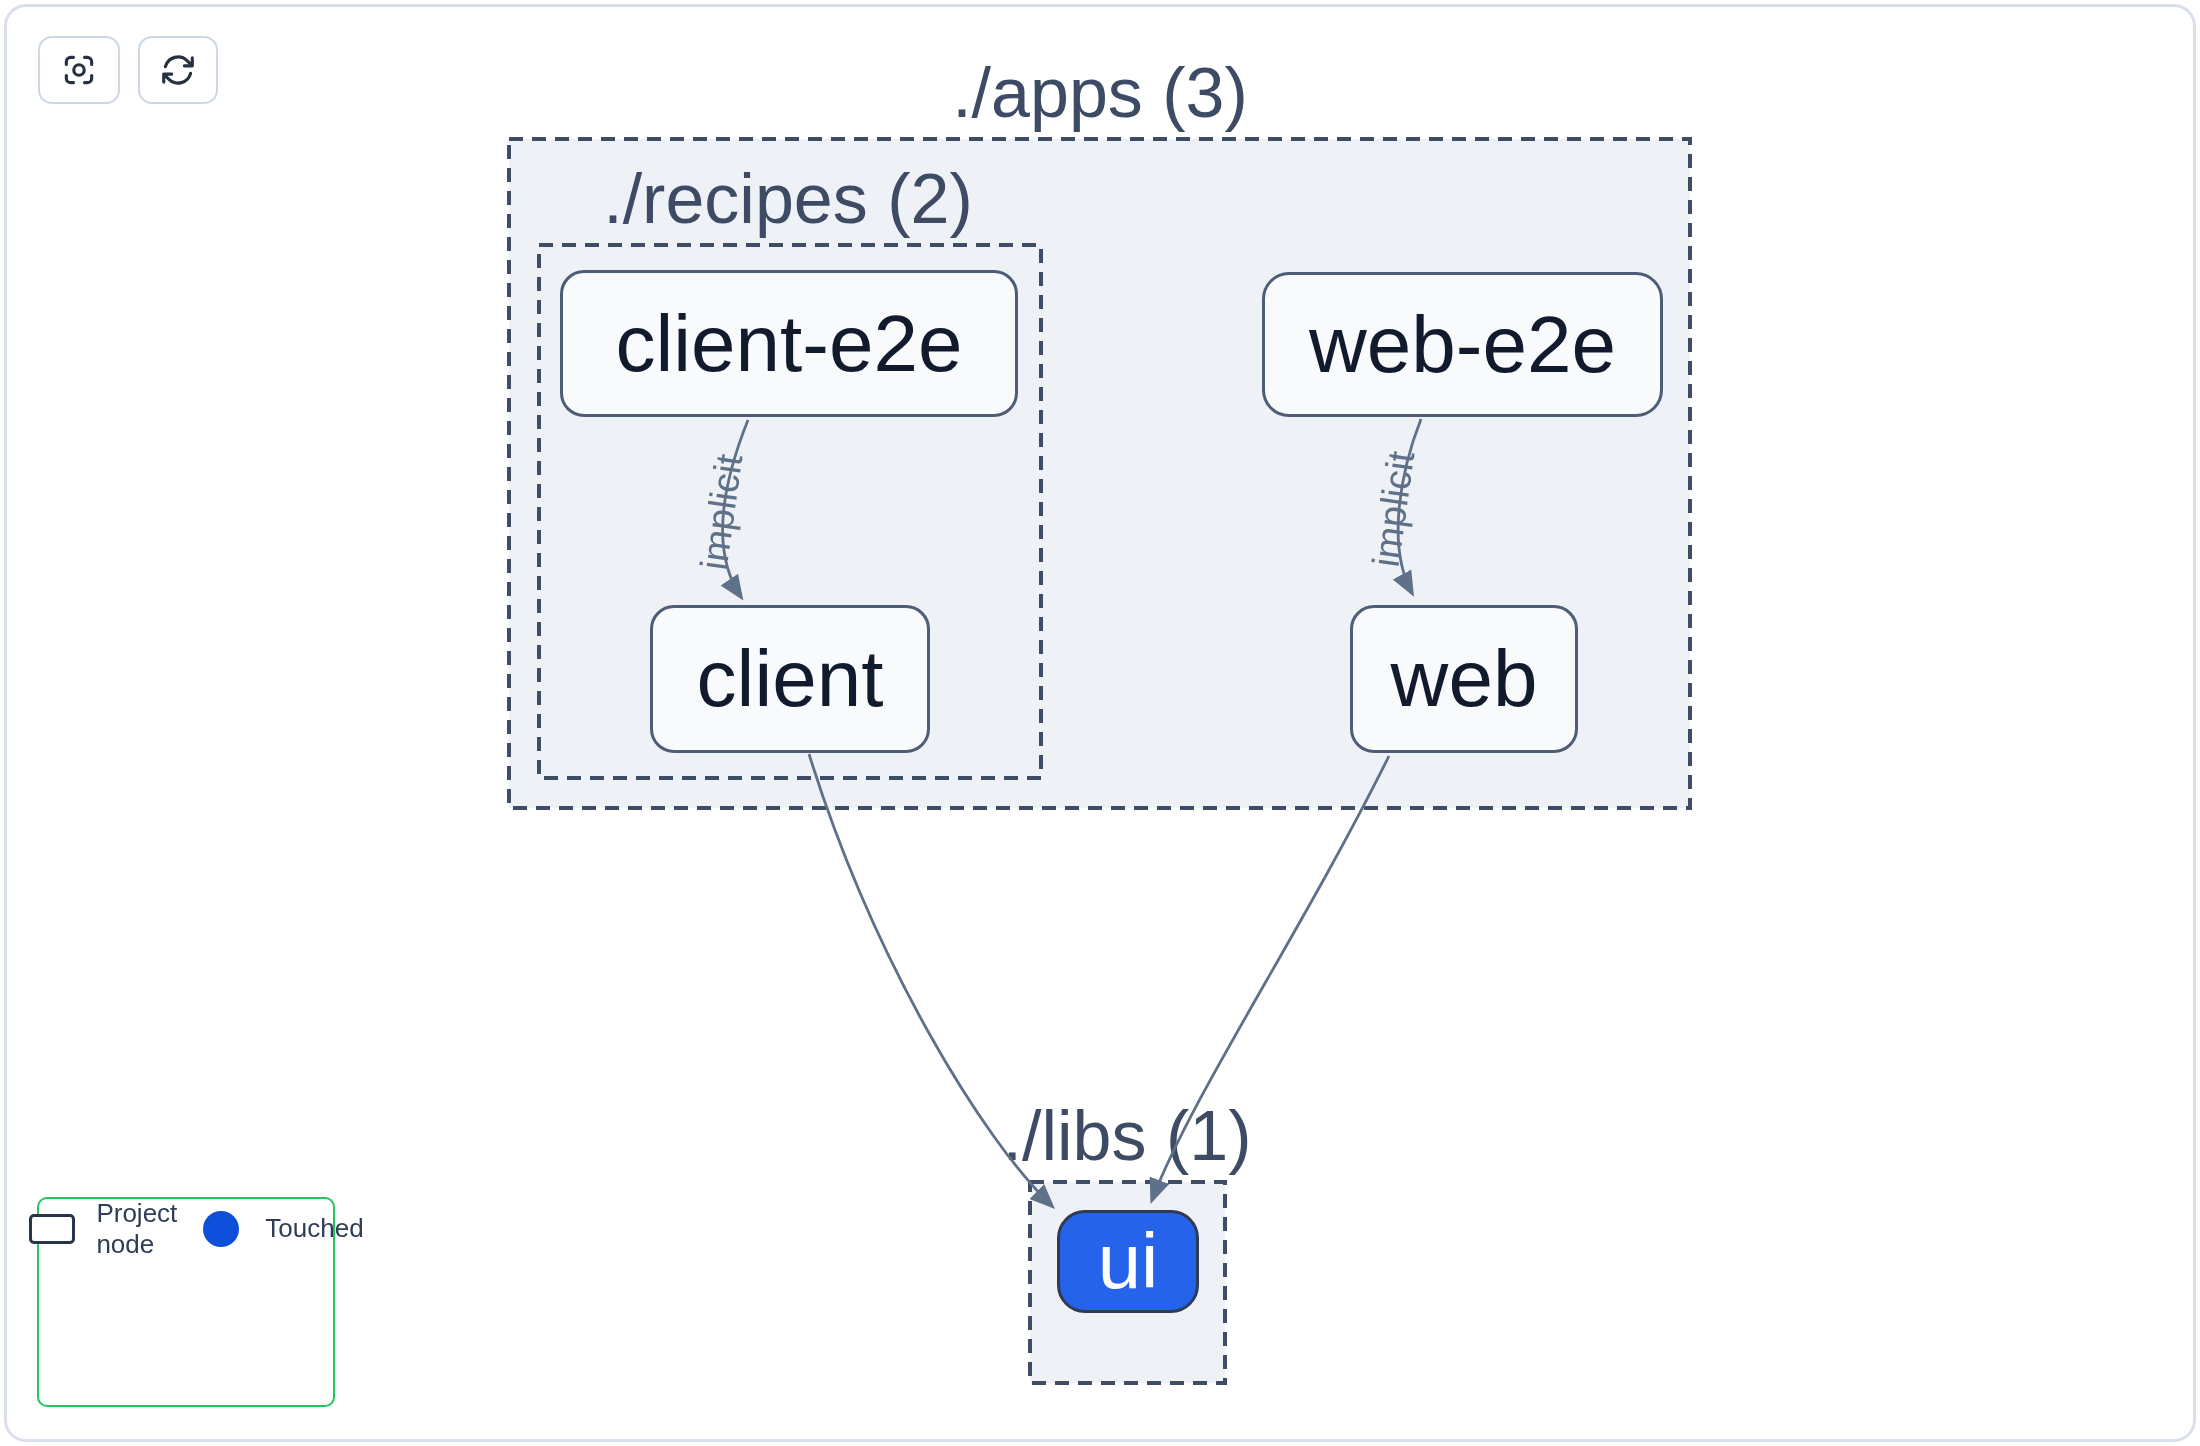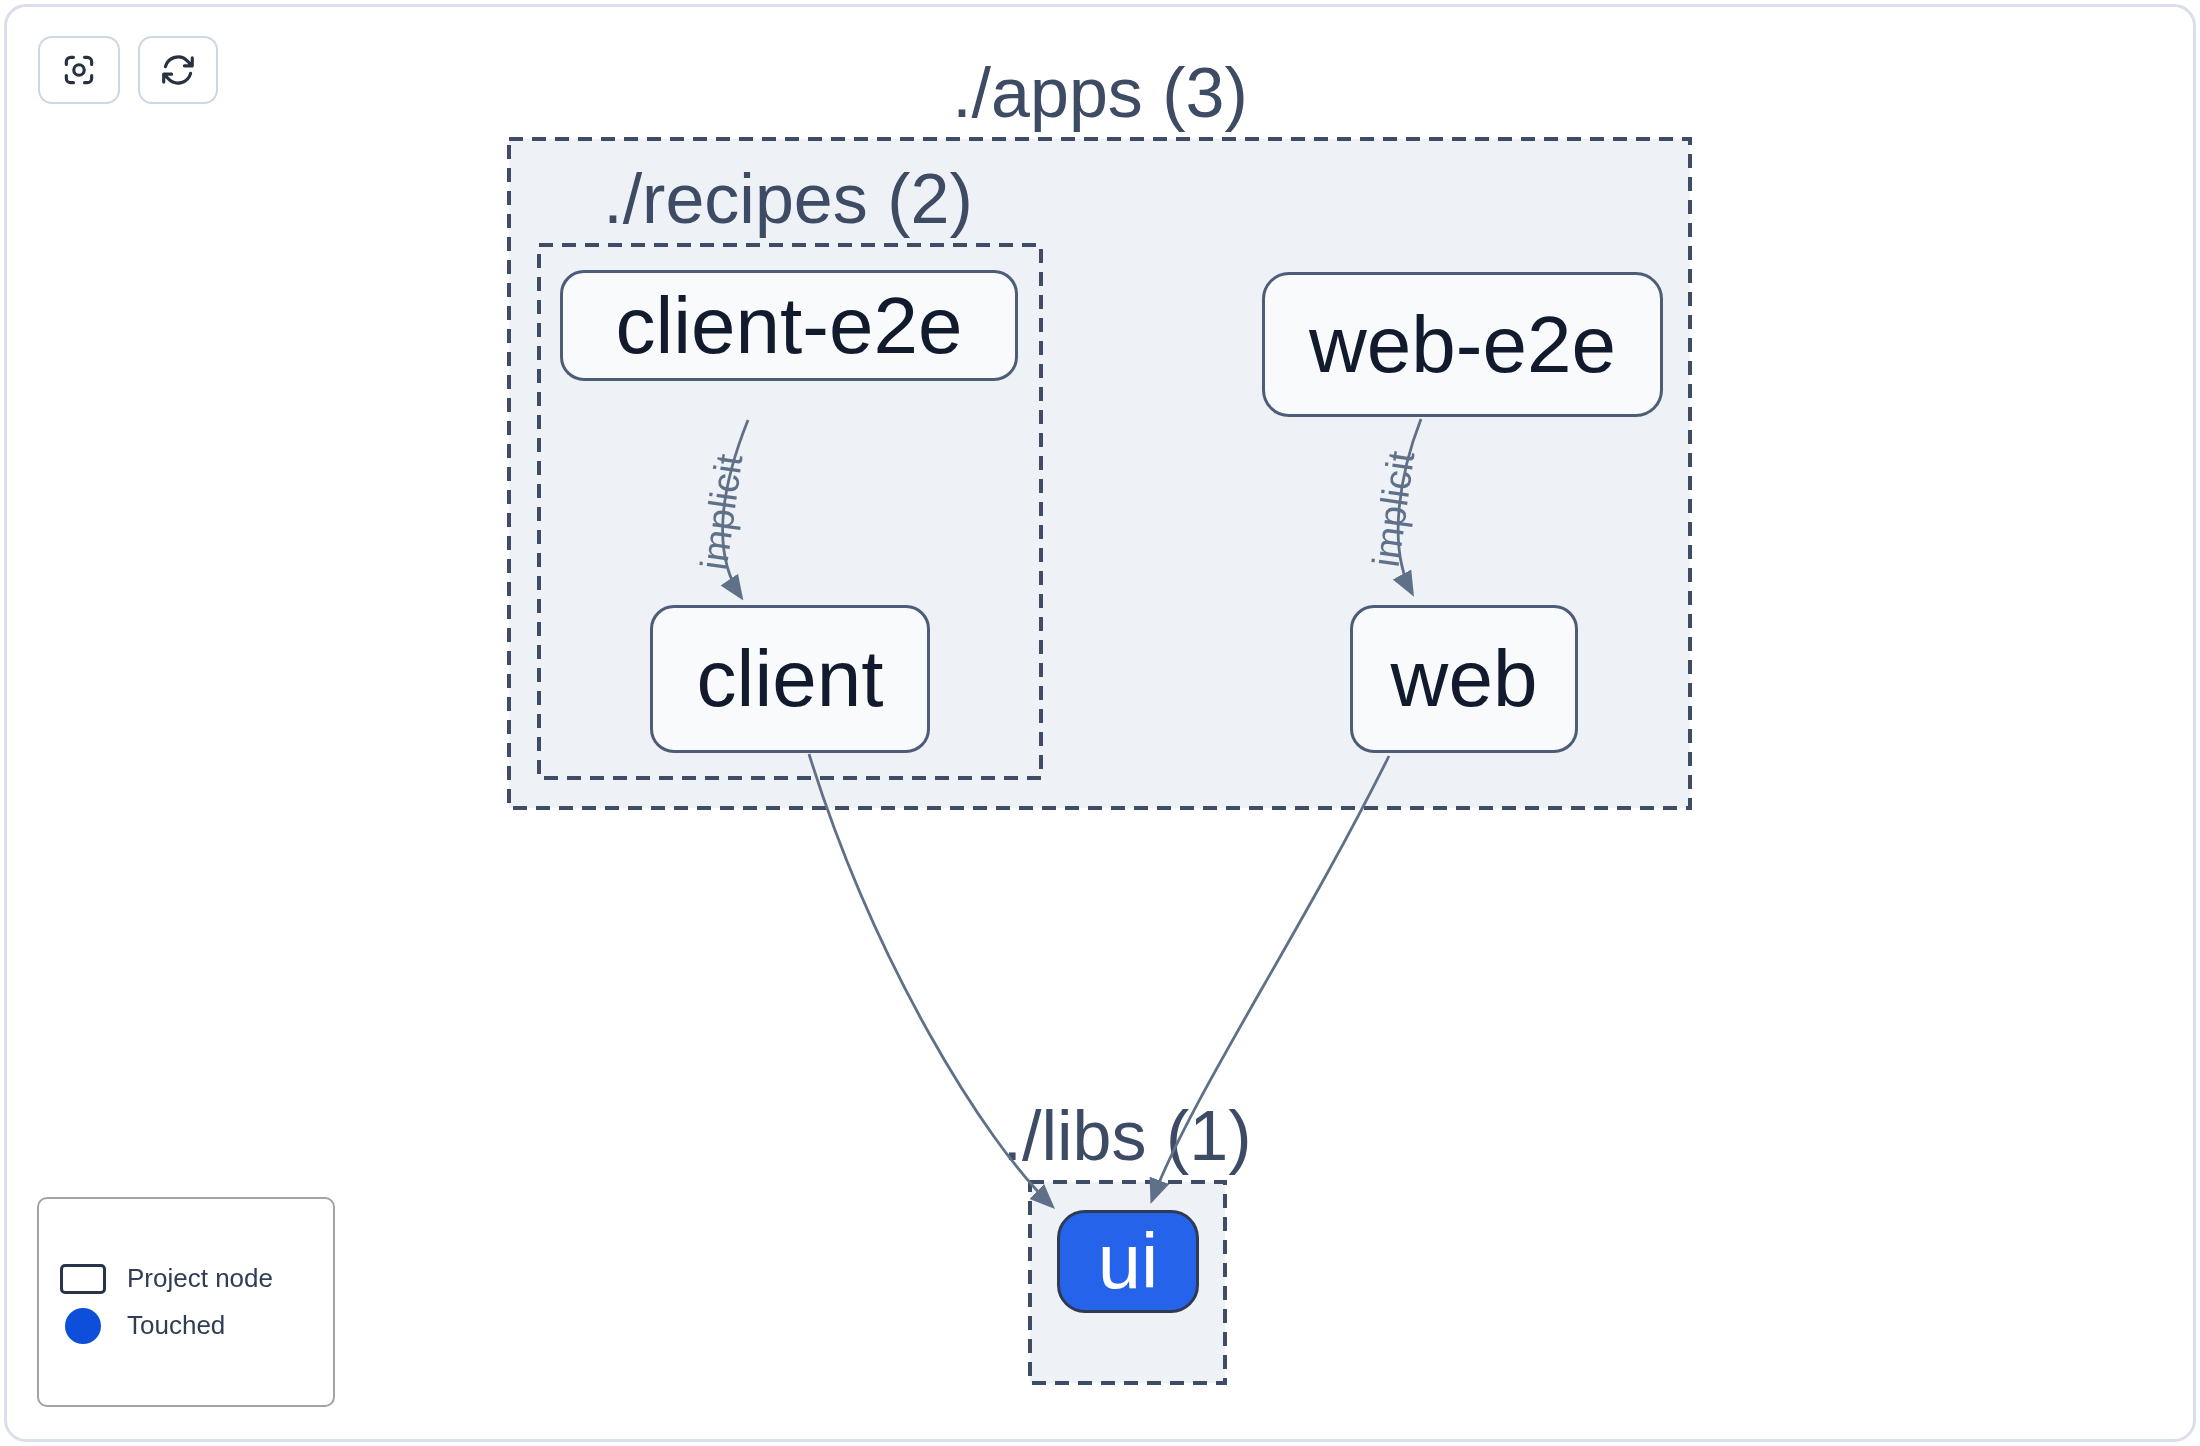--- a/index.html
+++ b/index.html
@@ -14,43 +14,43 @@
   .group-title{position:absolute;z-index:2;transform:translateX(-50%);font-size:70px;line-height:1;
     color:#3e4b64;white-space:nowrap;}
   .title-apps{left:1100px;top:58px;}
   .title-recipes{left:788px;top:164px;}
   .title-libs{left:1127px;top:1101px;text-align:right;}
 
   .node{position:absolute;z-index:3;display:flex;align-items:center;justify-content:center;
     background:#f8fafc;border:3px solid #4d5d78;border-radius:24px;
     font-size:80px;color:#121b2d;box-sizing:border-box;cursor:pointer;
     font-family:"Liberation Sans",sans-serif;padding:0;}
-  .node-client-e2e{left:560px;top:270px;width:458px;height:111px;}
+  .node-client-e2e{left:560px;top:270px;width:458px;height:147px;}
   .node-web-e2e{left:1262px;top:272px;width:401px;height:145px;border-radius:27px;}
   .node-client{left:650px;top:605px;width:280px;height:148px;}
   .node-web{left:1350px;top:605px;width:228px;height:148px;}
   .node-ui{left:1057px;top:1210px;width:142px;height:103px;background:#2563eb;
     border-color:#2f3b52;border-radius:28px;color:#ffffff;font-size:78px;}
 
   .edge-label{position:absolute;z-index:5;font-size:38px;color:#5f7089;white-space:nowrap;
     transform:translate(-50%,-50%) rotate(-82deg);}
   .edge-label-1{left:722px;top:512px;}
   .edge-label-2{left:1394px;top:509px;}
 
   .toolbar{position:absolute;z-index:6;left:0;top:0;}
   .tool-btn{position:absolute;display:flex;align-items:center;justify-content:center;
     background:#ffffff;border:2px solid #ccd8e4;border-radius:14px;cursor:pointer;padding:0;}
   .btn-focus{left:38px;top:36px;width:82px;height:68px;}
   .btn-refresh{left:138px;top:36px;width:80px;height:68px;}
   .tool-btn svg{width:38px;height:38px;stroke:#273142;fill:none;stroke-width:2;
     stroke-linecap:round;stroke-linejoin:round;}
 
   .legend{position:absolute;z-index:6;left:37px;top:1197px;width:298px;height:210px;
-    background:#ffffff;border:2px solid #a3a3a3;border-radius:10px;box-sizing:border-box;
-    display:flex;flex-direction:column;justify-content:center;padding:6px 0;}
+    background:#ffffff;border:2px solid #22c55e;border-radius:10px;box-sizing:border-box;
+    display:flex;flex-direction:row;justify-content:center;padding:6px 0;}
   .legend-row{display:flex;align-items:center;height:47px;}
   .legend-swatch-col{width:88px;display:flex;align-items:center;justify-content:center;flex:none;}
   .legend-label{font-size:26px;color:#2f3d55;}
   .sw-rect{width:46px;height:30px;border:3px solid #273449;border-radius:5px;background:#ffffff;box-sizing:border-box;}
   .sw-circle{width:36px;height:36px;border-radius:50%;box-sizing:border-box;}
   .sw-composite{border:3px dashed #273449;background:#ffffff;}
   .sw-affected{border:3px dotted #c9d2de;background:#edf0f5;}
   .sw-touched{background:#0d4fdb;}
 </style>
 </head>

